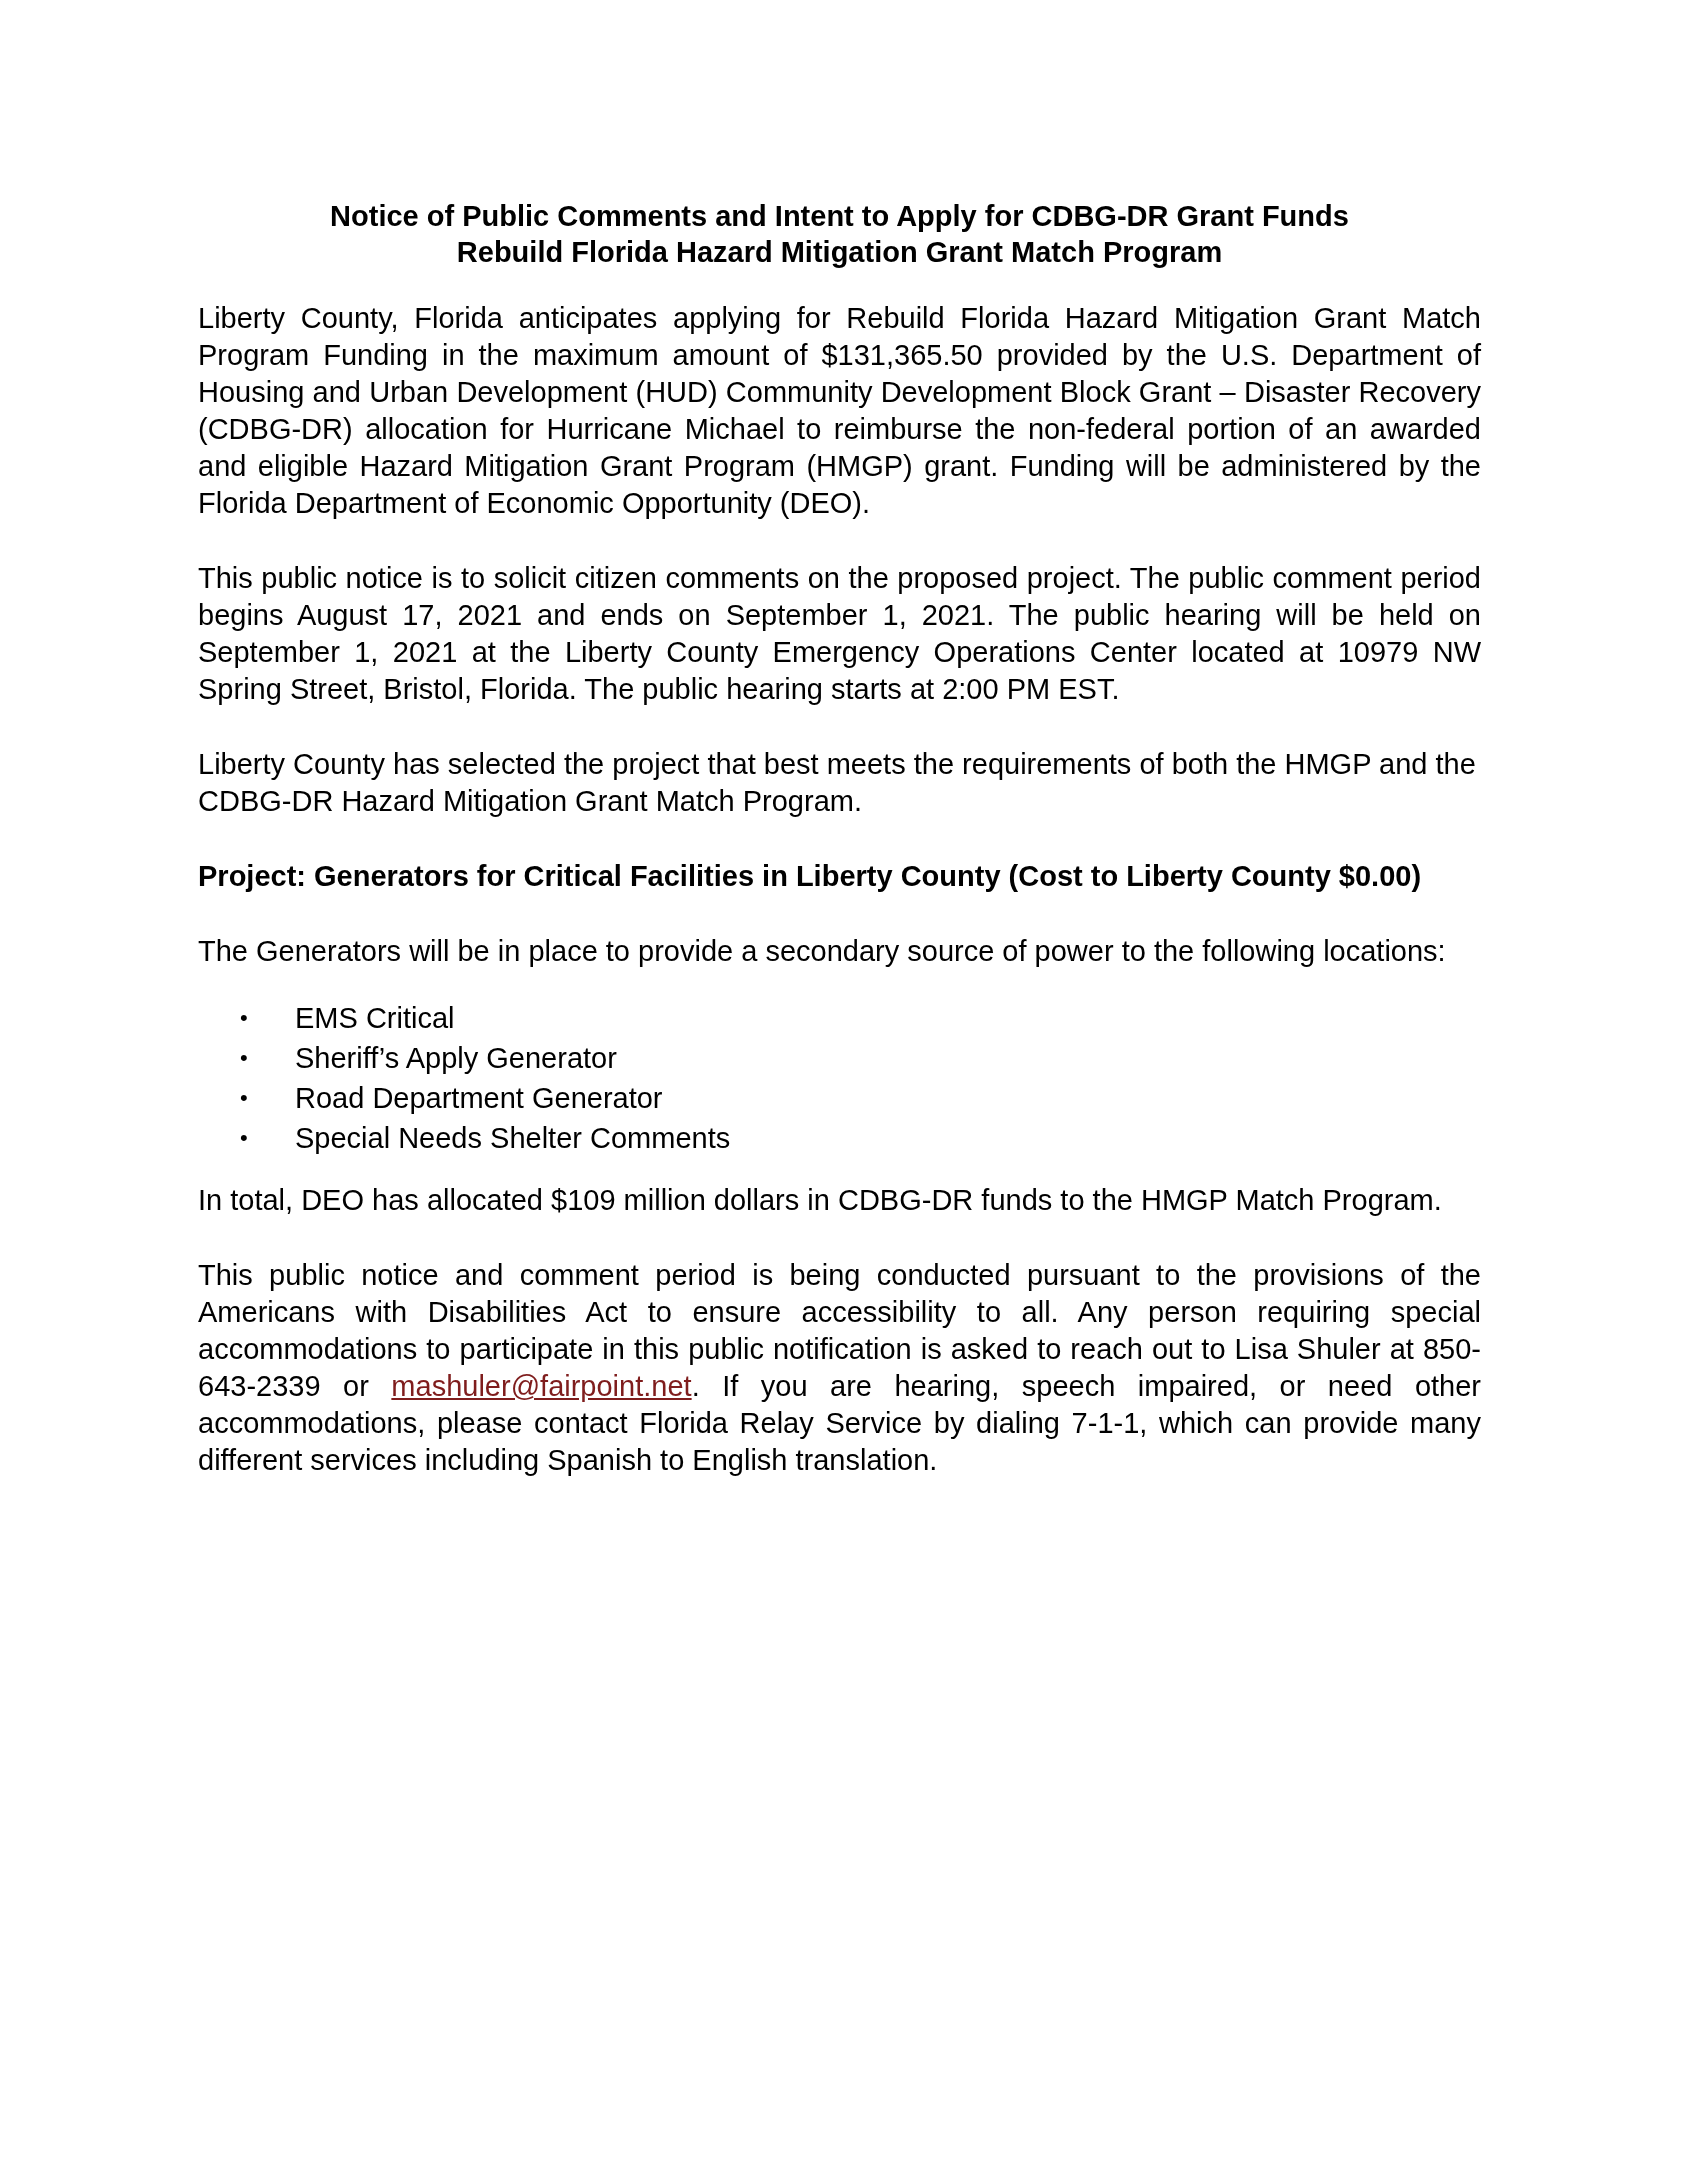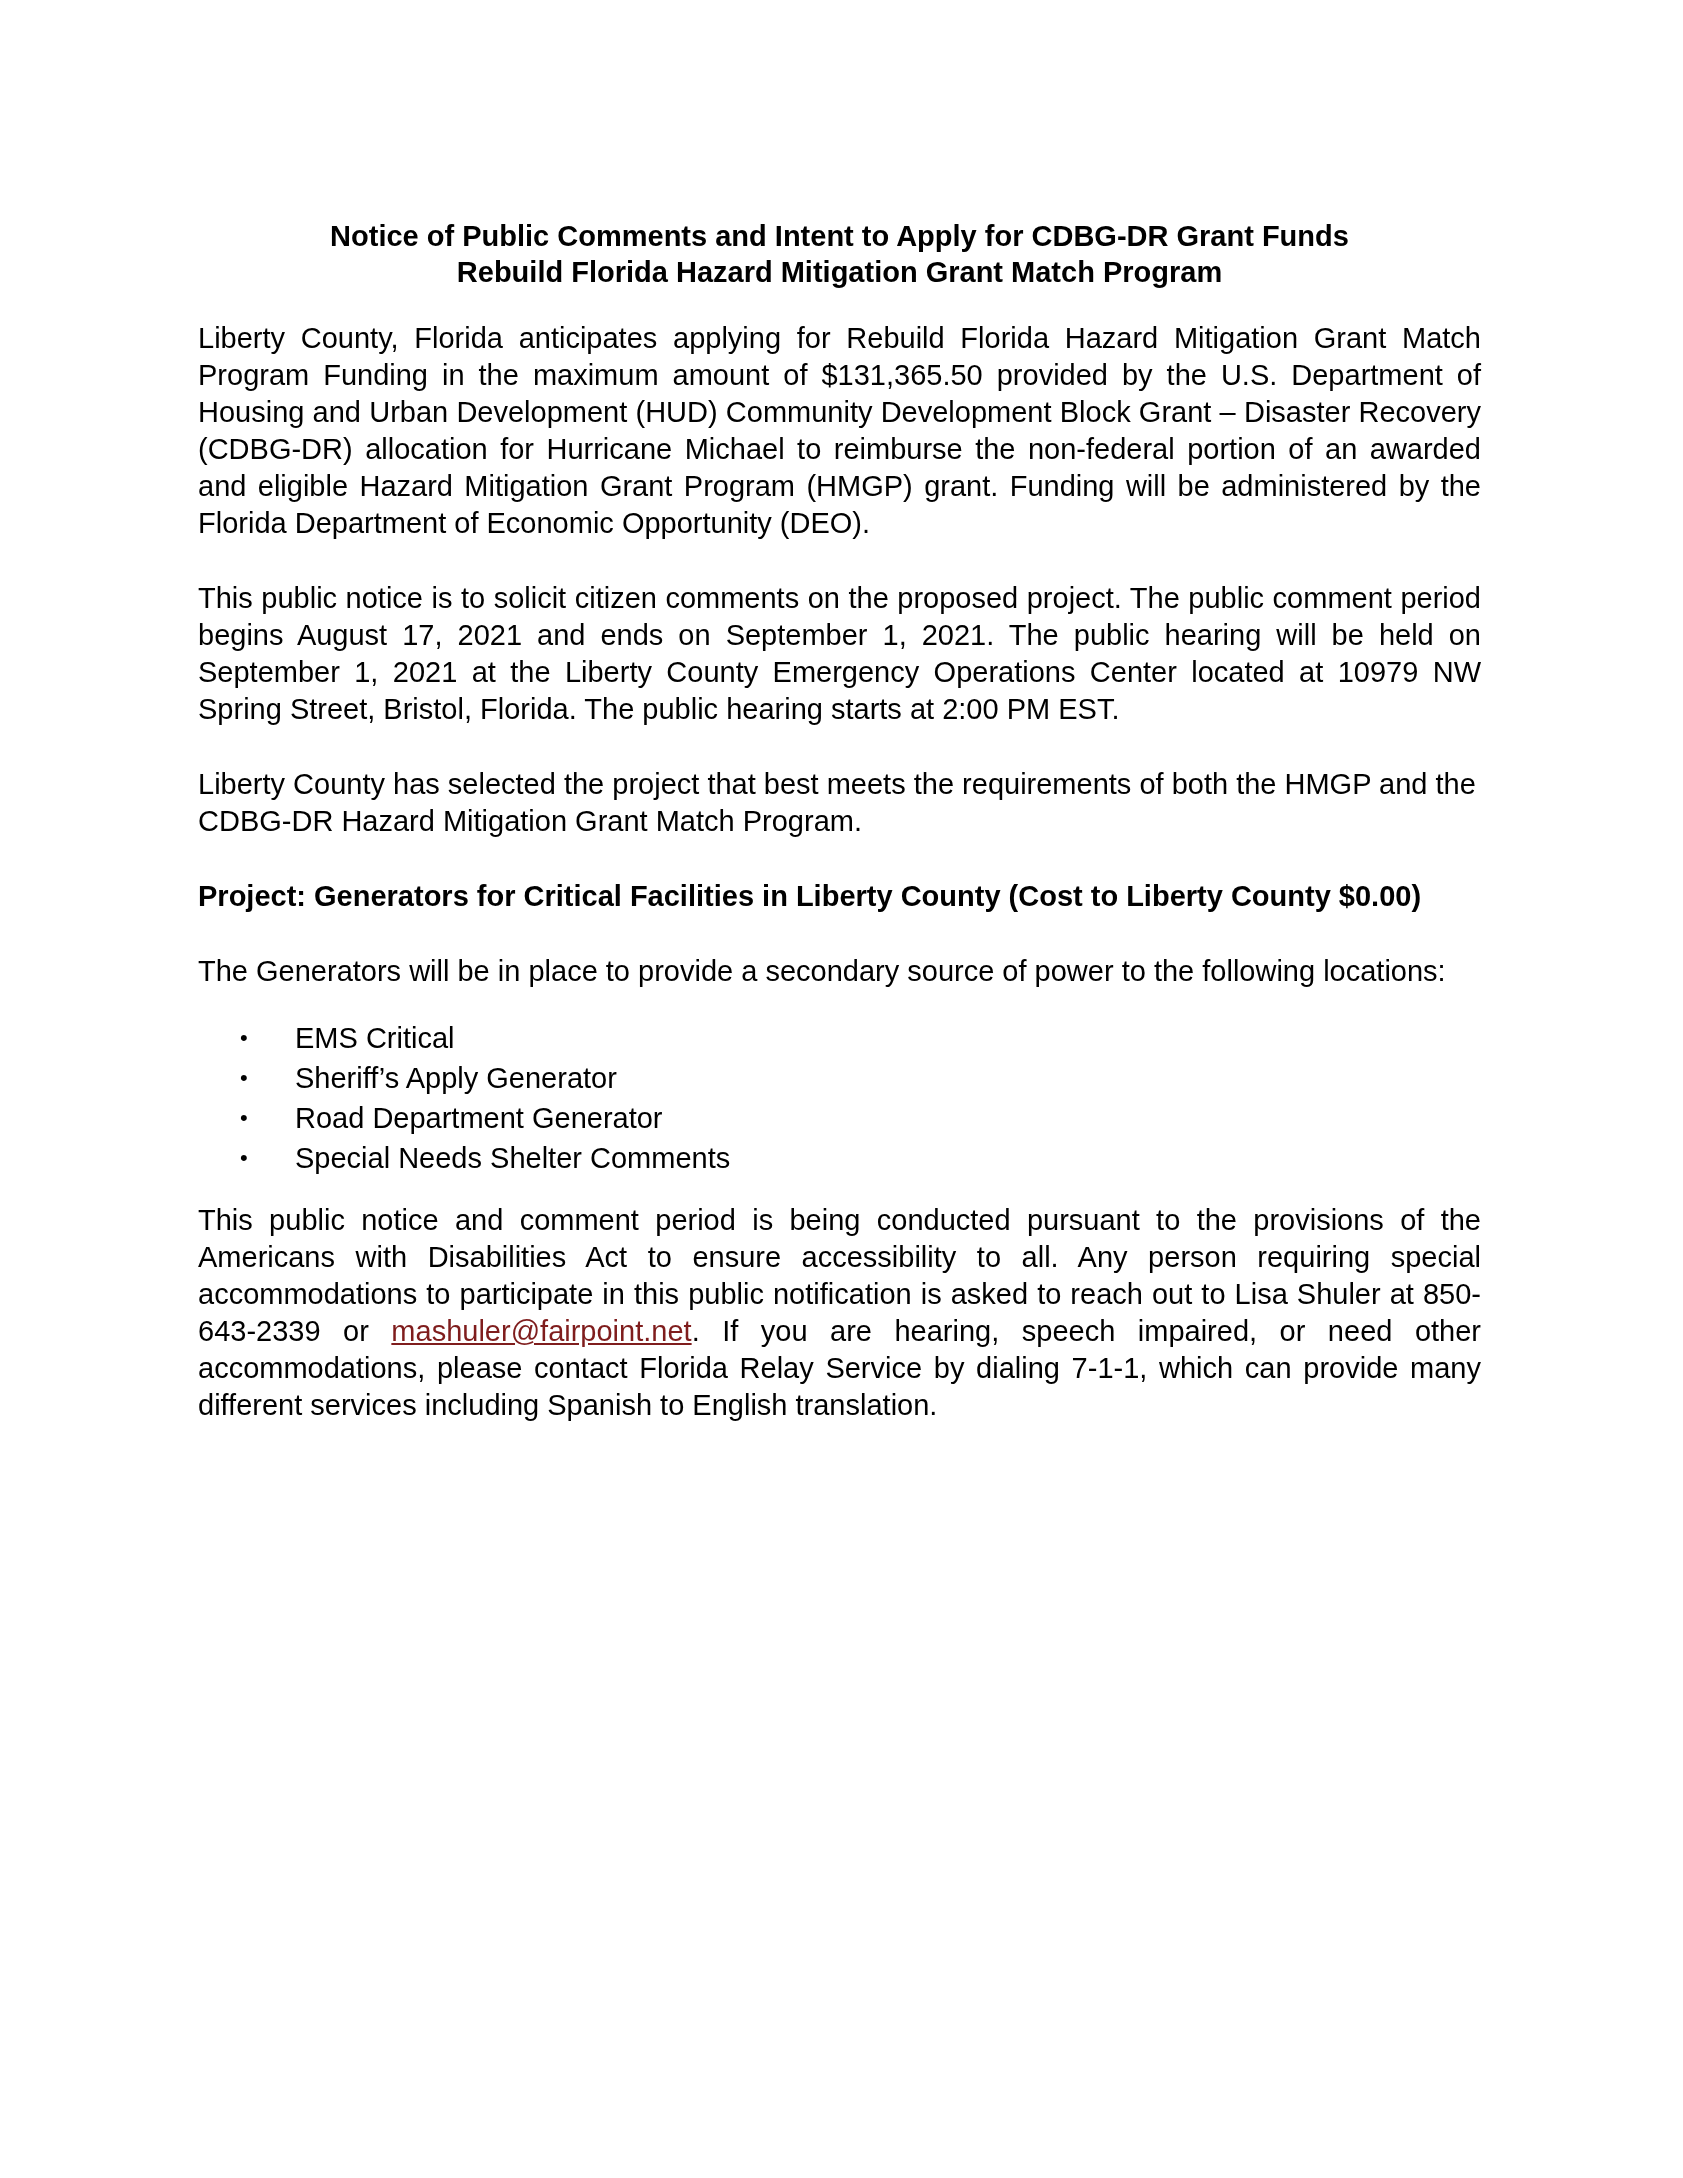--- a/index.html
+++ b/index.html
@@ -1,20 +1,20 @@
 <!DOCTYPE html>
 <html><head>
   <meta charset="utf-8">
   <style>
     html, body { margin: 0; padding: 0; background: #ffffff; }
     body { width: 1683px; height: 2178px; position: relative; overflow: hidden; }
     .page {
       position: absolute; left: 198px; top: 198px; width: 1283px;
       font-family: "Liberation Sans", sans-serif; color: #000;
-      font-size: 29px; line-height: 37px; margin-top: 20px;
+      font-size: 29px; line-height: 37px;
     }
     .title { text-align: center; font-weight: bold; font-size: 29px; line-height: 36px; margin: 0 0 30px 0; }
     .title div { display: block; }
     p { margin: 0 0 38px 0; text-align: justify; }
     p.left { text-align: left; }
     .bold { font-weight: bold; }
     ul { margin: -2px 0 24px 0; padding: 0 0 0 97px; list-style: none; }
     li { position: relative; line-height: 40px; }
     li .bullet { position: absolute; left: -55px; top: 0; font-size: 22px; }
     a.link { color: #7f1d1d; text-decoration: underline; }
@@ -34,17 +34,18 @@
   <p class="left bold">Project:  Generators for Critical Facilities in Liberty County (Cost to Liberty County $0.00)</p>
   <p class="left" style="margin-bottom:30px">The Generators will be in place to provide a secondary source of power to the following locations:</p>
 
   <ul>
     <li><span class="bullet">•</span><span>EMS Critical</span></li>
     <li><span class="bullet">•</span><span>Sheriff’s Apply Generator</span></li>
     <li><span class="bullet">•</span><span>Road Department Generator</span></li>
     <li><span class="bullet">•</span><span>Special Needs Shelter Comments</span></li>
   </ul>
 
+  <p class="left">In total, DEO has allocated $109 million dollars in CDBG-DR funds to the HMGP Match Program.</p>
 
 
   <p><span>This public notice and comment period is being conducted pursuant to the provisions of the Americans with Disabilities Act to ensure accessibility to all.  Any person requiring special accommodations to participate in this public notification is asked to reach out to Lisa Shuler at 850-643-2339 or </span><a class="link" href="#">mashuler@fairpoint.net</a><span>.  If you are hearing, speech impaired, or need other accommodations, please contact Florida Relay Service by dialing 7-1-1, which can provide many different services including Spanish to English translation.</span></p>
 </div>
 
 
 </body></html>

